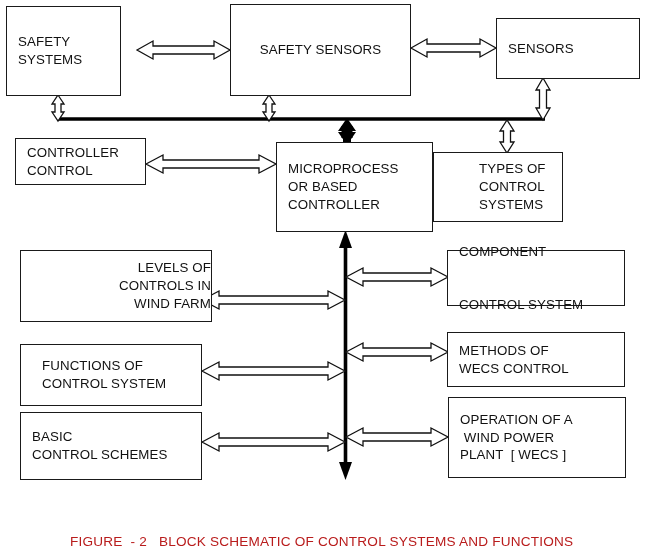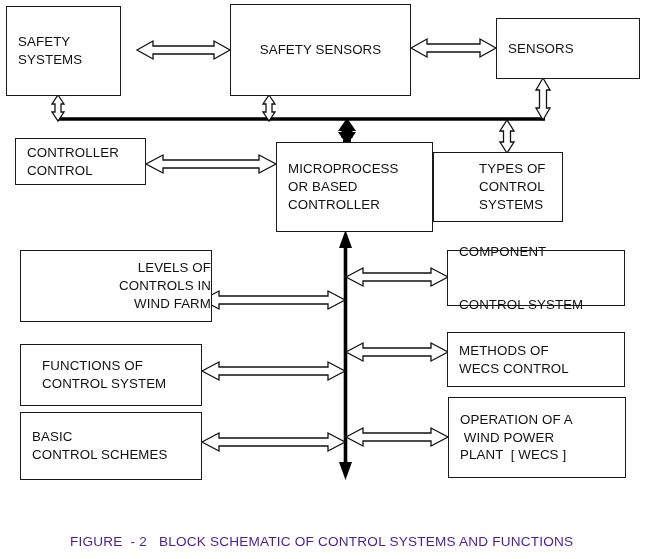--- a/index.html
+++ b/index.html
@@ -35,21 +35,21 @@
     justify-content: center;
     white-space: pre;
     z-index: 3;
   }
   .box .txt { display: block; }
   .pad-l { padding-left: 11px; }
   .pad-c { text-align: center; }
 
   .caption {
     position: absolute;
-    color: #4c1d95;
+    color: #b91c1c;
     font-family: "Liberation Sans", sans-serif;
     font-size: 13.6px;
     letter-spacing: 0.2px;
     white-space: pre;
     z-index: 3;
   }
 
   svg.layer {
     position: absolute;
     left: 0; top: 0;

